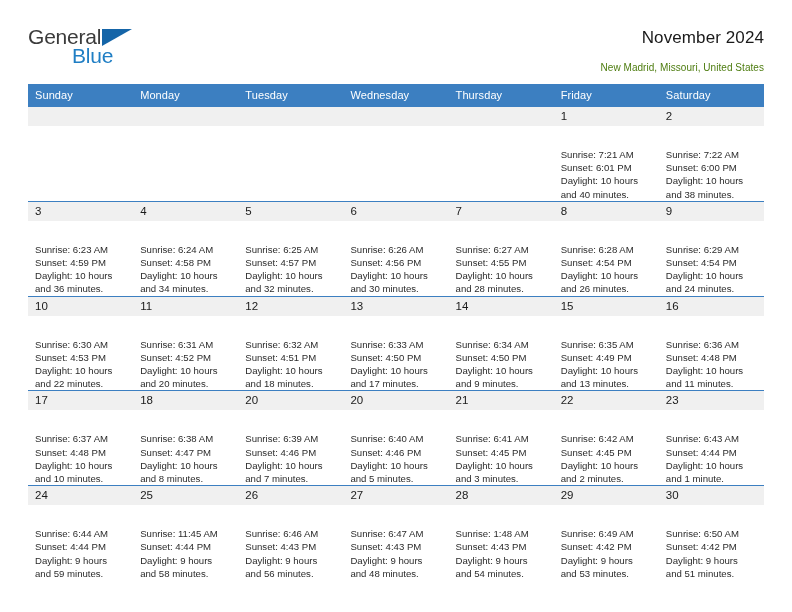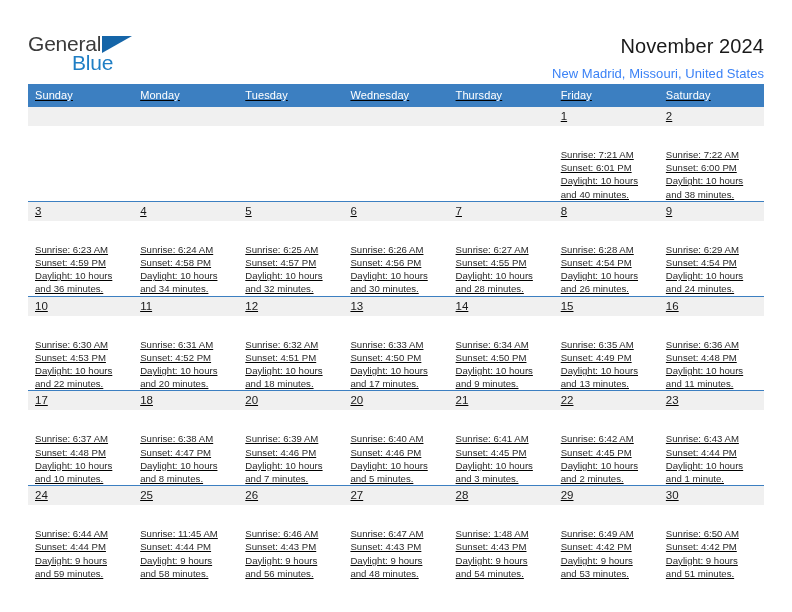--- a/index.html
+++ b/index.html
@@ -15,21 +15,21 @@
     height: 612px;
     position: relative;
     padding: 0 28px;
   }
 
   
   .topbar {
     display: flex;
     align-items: flex-start;
     justify-content: space-between;
-    padding-top: 33px;
+    padding-top: 26px;
     height: 78px;
   }
   .logo {
     position: relative;
     width: 120px;
     height: 48px;
     line-height: 1;
   }
   .logo-general {
     font-size: 21px;
@@ -52,40 +52,39 @@
     width: 0;
     height: 0;
     border-left: 30px solid #1565a8;
     border-bottom: 17px solid transparent;
   }
   .titles {
     text-align: right;
     padding-top: 2px;
   }
   .cal-title {
-    font-size: 20px;
+    font-size: 17px;
     font-weight: normal;
     color: #1a1a1a;
     line-height: 1.15;
     letter-spacing: 0.1px;
   }
   .cal-sub {
-    font-size: 13px;
-    color: #3b82f6;
-    margin-top: 8px;
+    font-size: 10px;
+    color: #4d7c0f;
+    margin-top: 14px;
     letter-spacing: 0.05px;
   }
 
   
   table.cal {
     width: 736px;
     border-collapse: collapse;
     table-layout: fixed;
     margin-top: 6px;
-    text-decoration: underline;
   }
   table.cal th {
     background: #3c7fc1;
     color: #ffffff;
     font-size: 11px;
     font-weight: normal;
     text-align: left;
     padding: 5px 0 5px 7px;
     height: 21px;
     letter-spacing: 0.1px;

